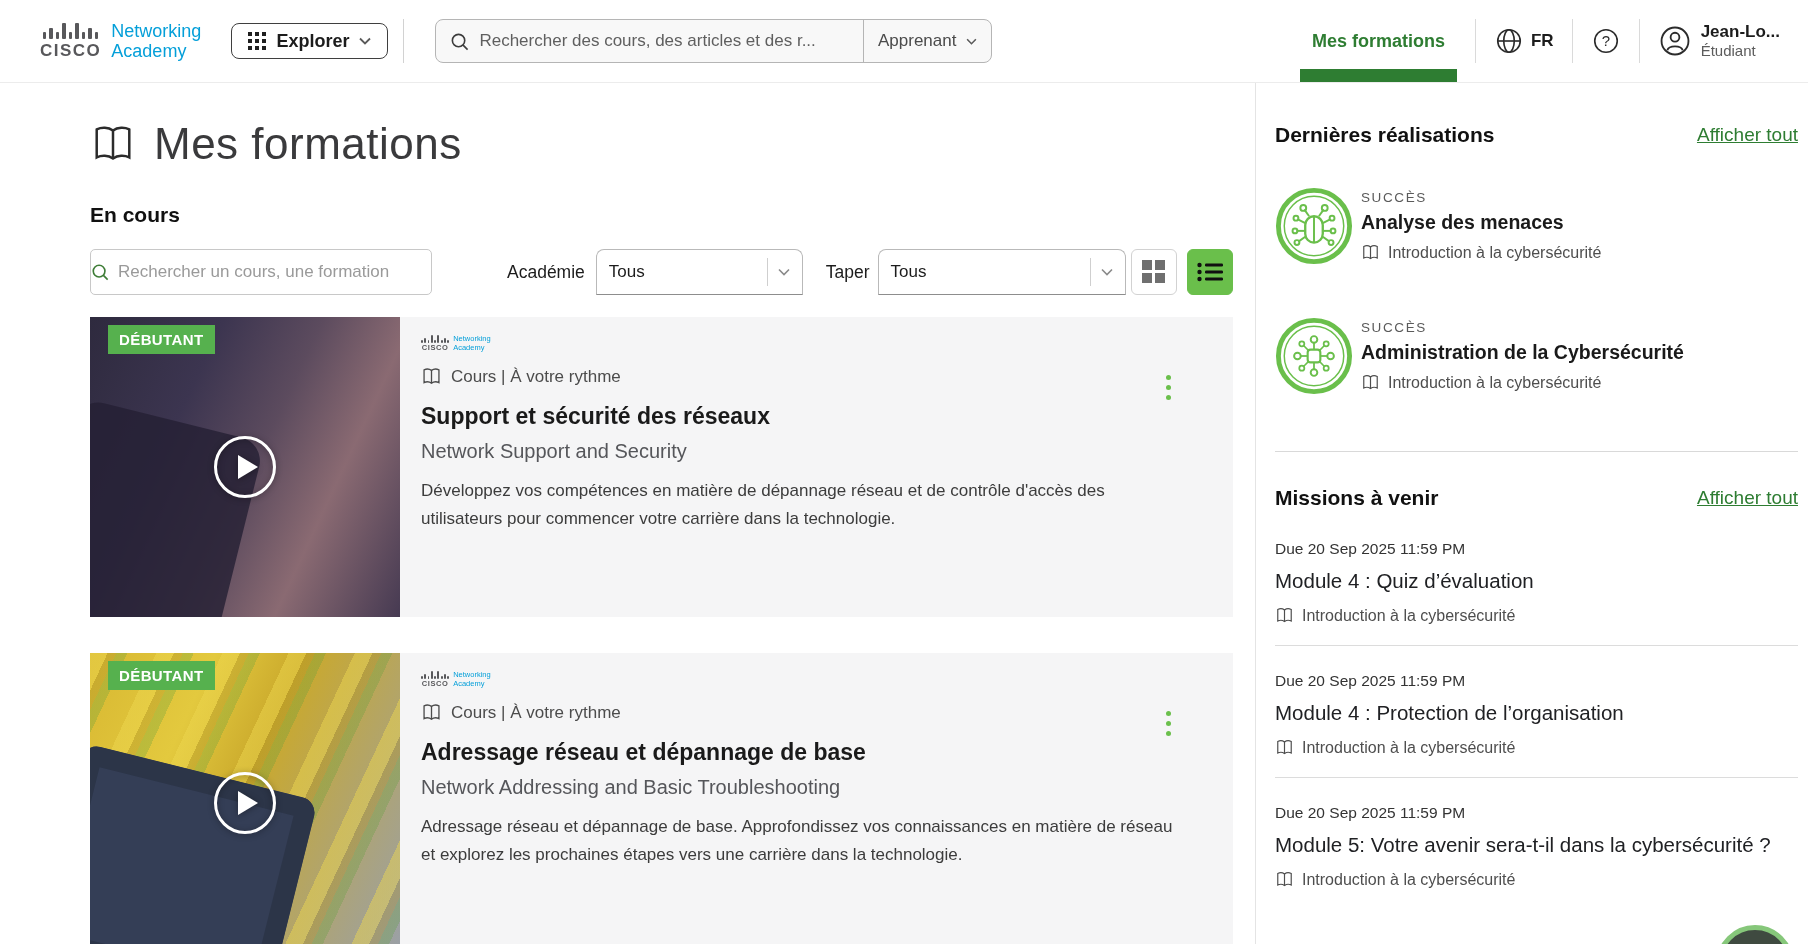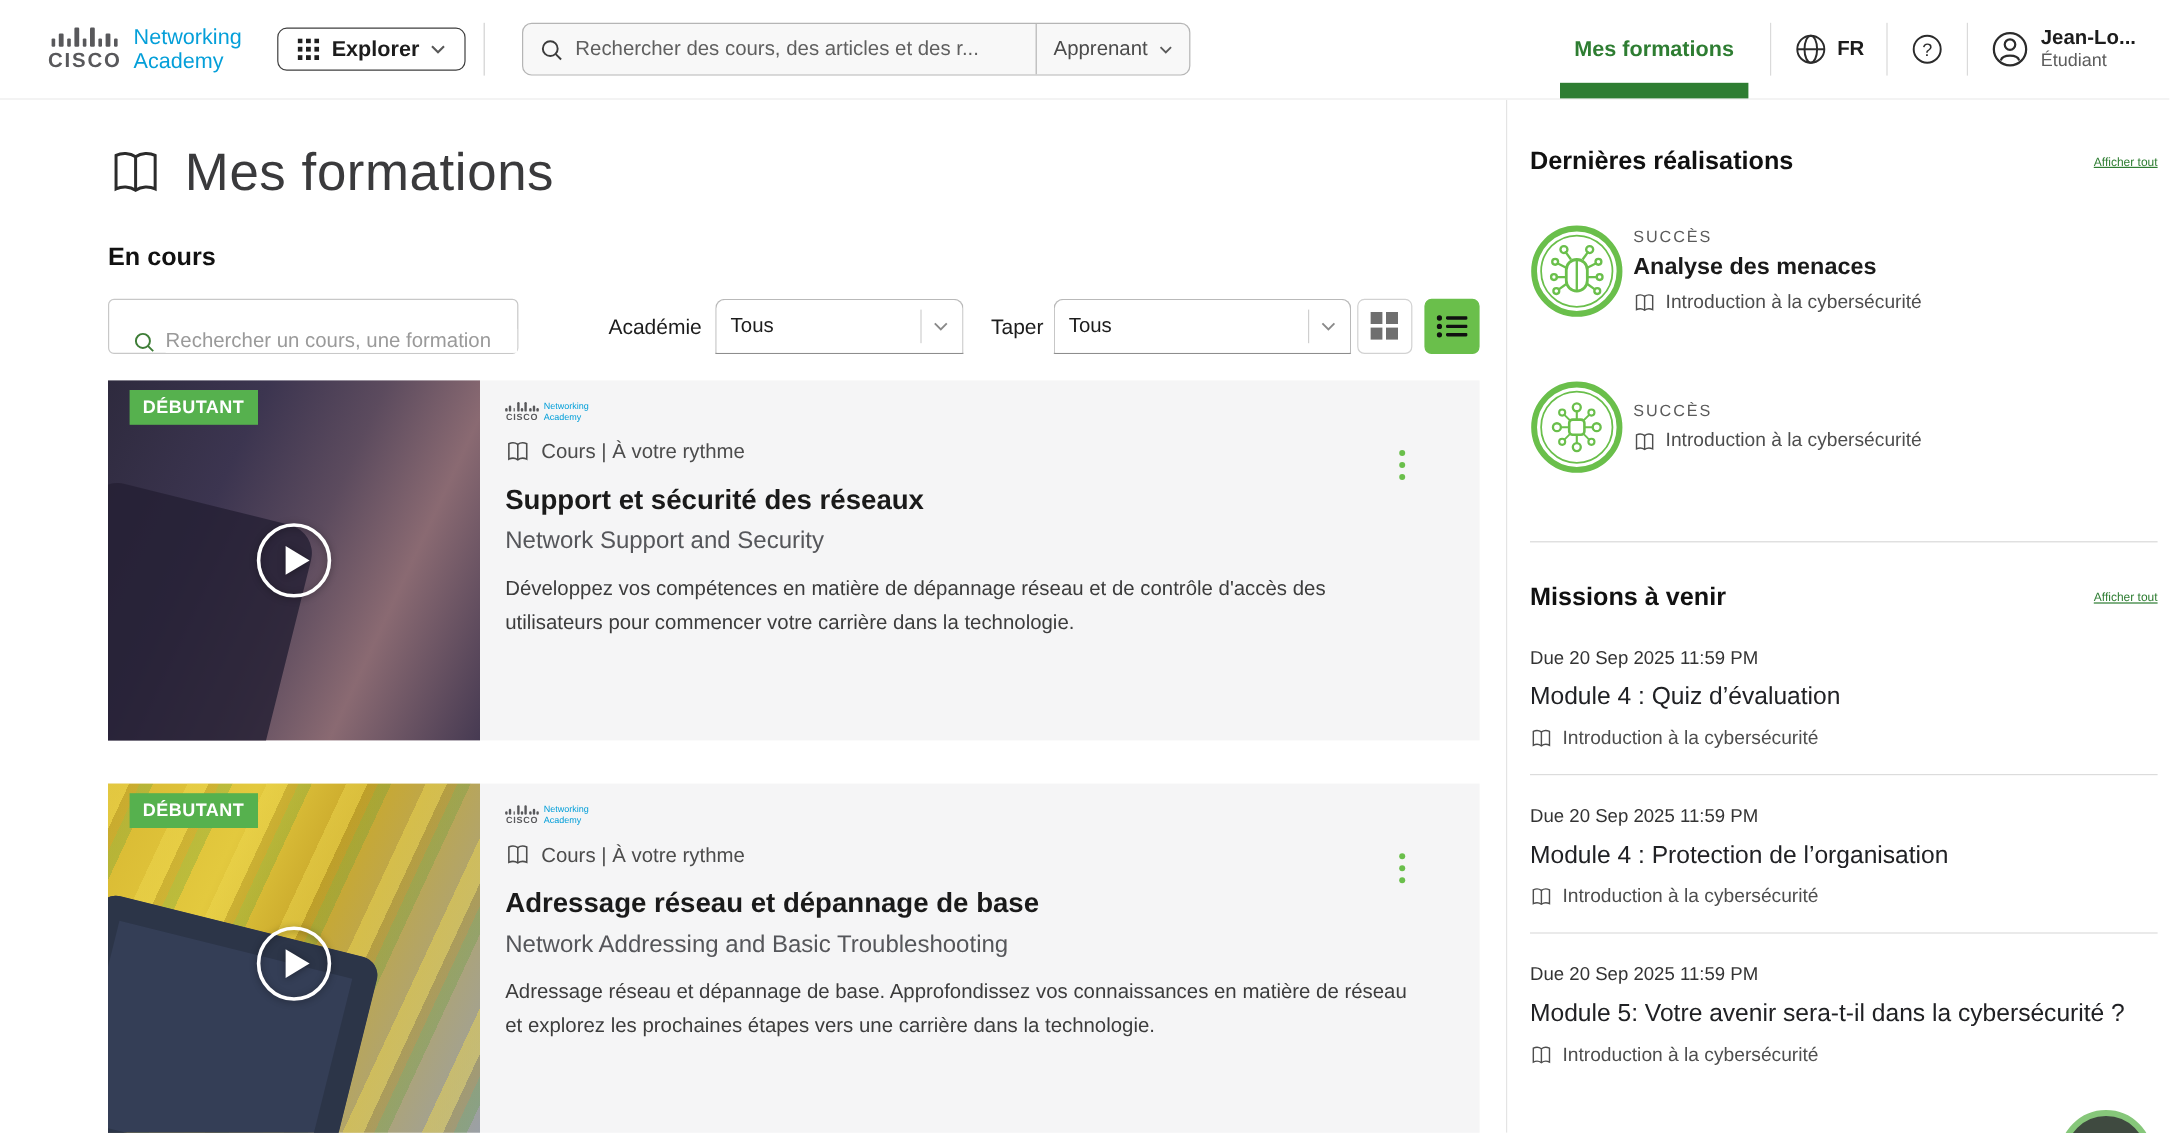--- a/index.html
+++ b/index.html
@@ -62,21 +62,21 @@
   main { width:1256px; border-right:1px solid #e4e4e4; padding:36px 22px 0 90px; }
   aside { flex:1; padding:40px 10px 12px 19px; position:relative; }
 
   
   .title-row { display:flex; align-items:center; gap:18px; color:#2d2d2f; }
   .title-row h1 { font-size:44px; font-weight:300; color:#3a3a3c; letter-spacing:.5px; }
   .section-title { margin-top:34px; font-size:21px; font-weight:bold; color:#111; }
 
   .filter-row { margin-top:22px; display:flex; align-items:center; }
   .course-search { width:342px; height:46px; border:1px solid #c8c8c8; border-radius:5px;
-    background:#fff; display:flex; align-items:flex-end; padding-left:20px; }
+    background:#fff; display:flex; align-items:center; padding-left:0; }
   .course-search .sicon { color:#3e7d37; margin-right:9px; display:flex; }
   .course-search input { flex:1; border:none; outline:none; font-size:17px; color:#333;
     font-family:inherit; min-width:0; padding-right:10px; }
   .course-search input::placeholder { color:#9a9a9a; }
   .f-label { margin-left:75px; font-size:17.5px; color:#1c1c1c; }
   .f-label.second { margin-left:23px; }
   .select { margin-left:11px; height:46px; border:1px solid #b9b9b9; border-bottom-color:#8d8d8d;
     border-radius:8px 8px 0 0; background:#fff; display:flex; align-items:center;
     padding:0 12px; cursor:pointer; }
   .select.academy { width:207px; } .select.type { width:248px; margin-left:8px; }
@@ -114,21 +114,21 @@
   .kebab { position:absolute; right:58px; top:54px; display:flex; flex-direction:column;
     gap:5px; cursor:pointer; padding:4px; }
   .kebab i { width:5px; height:5px; border-radius:50%; background:#6abf4b; }
   .card-body h3 { margin-top:16px; font-size:23px; font-weight:bold; color:#1a1a1a; }
   .card-sub { margin-top:10px; font-size:20px; color:#55565a; }
   .card-desc { margin-top:14px; font-size:17px; line-height:28px; color:#3c3c3c; max-width:760px; }
 
   
   .side-head { display:flex; align-items:center; justify-content:space-between; }
   .side-head h2 { font-size:21px; font-weight:bold; color:#111; }
-  .view-all { font-size:10px; color:#2e7d32; text-decoration:underline; cursor:pointer; }
+  .view-all { font-size:19px; color:#2e7d32; text-decoration:underline; cursor:pointer; }
   .ach-list { margin-top:40px; }
   .ach { display:flex; align-items:center; gap:8px; margin-bottom:52px;margin-top:28px; }
   .ach-txt .succ { font-size:13.5px; letter-spacing:1.6px; color:#5a5a5a; }
   .ach-txt h3 { margin-top:6px; font-size:19.5px; font-weight:bold; color:#1a1a1a; }
   .course-row { margin-top:9px; display:flex; align-items:center; gap:8px; font-size:16px;
     color:#4e4e4e; cursor:pointer; }
   .sect-div { border:none; border-top:1px solid #d9d9d9; margin-top:56px; }
   .missions-head { margin-top:34px; }
   .m-list { margin-top:30px; }
   .mission .due { font-size:15.5px; color:#333; }
@@ -479,20 +479,21 @@
             <line x1="45.5" y1="34.5" x2="51" y2="29" stroke-width="1.6"></line>
               <circle cx="52.5" cy="27.5" r="2.6" stroke-width="1.8"></circle>
             <line x1="34.5" y1="45.5" x2="29" y2="51" stroke-width="1.6"></line>
               <circle cx="27.5" cy="52.5" r="2.6" stroke-width="1.8"></circle>
             <line x1="45.5" y1="45.5" x2="51" y2="51" stroke-width="1.6"></line>
               <circle cx="52.5" cy="52.5" r="2.6" stroke-width="1.8"></circle>
           </svg>
         </span>
         <div class="ach-txt">
           <div class="succ">SUCCÈS</div>
+          <h3>Administration de la Cybersécurité</h3>
           <div class="course-row">
             <span>
               <svg width="19" height="19" viewBox="0 0 24 24" fill="none" stroke="#4e4e4e" stroke-width="1.5">
                   <path d="M12 5 C9.5 3.2 6 3.2 3.5 4.4 V19 C6 17.8 9.5 17.8 12 19.6 C14.5 17.8 18 17.8 20.5 19 V4.4 C18 3.2 14.5 3.2 12 5 Z"></path>
                   <path d="M12 5 V19.6"></path>
                 </svg>
             </span>
             <span>Introduction à la cybersécurité</span>
           </div>
         </div>

